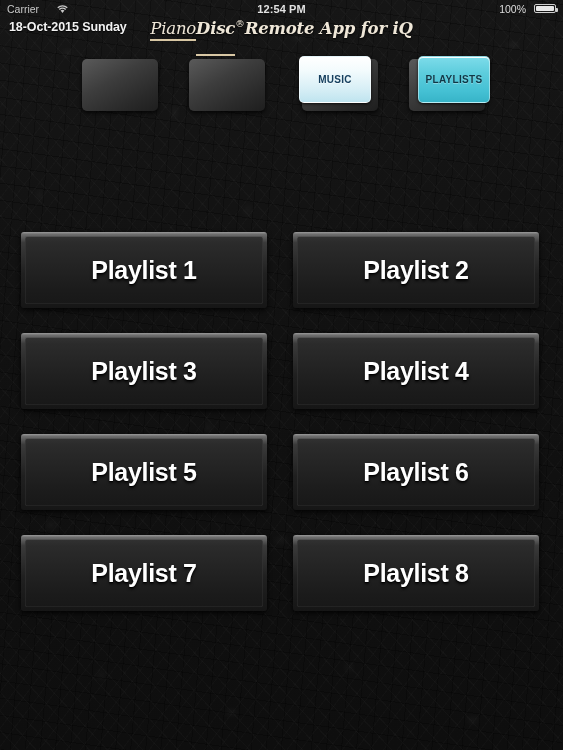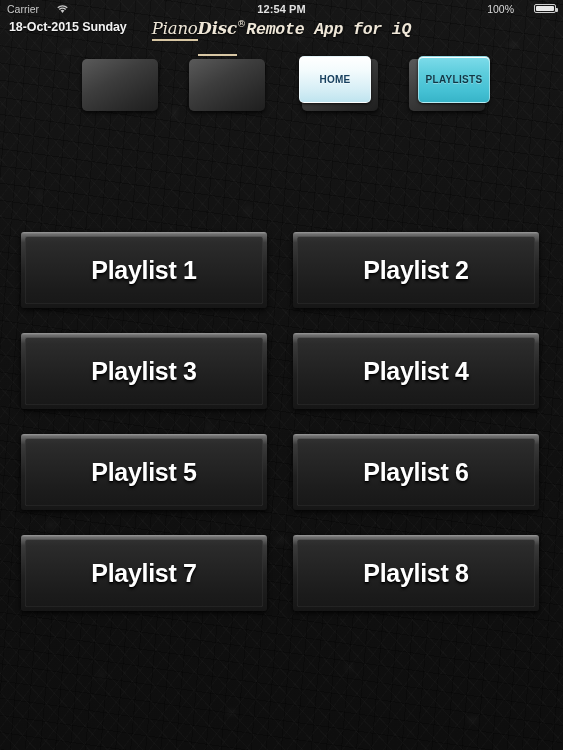--- a/index.html
+++ b/index.html
@@ -55,21 +55,21 @@
     position:absolute; top:0; left:0;
     width:563px; height:17px;
     display:flex; align-items:center;
     padding:0 7px;
     color:#c9c9c9;
     font-size:10.5px;
   }
   .sb-left  { display:flex; gap:18px; }
   .sb-center{ position:absolute; left:0; right:0; text-align:center;
               font-size:11px; font-weight:bold; color:#e2e2e2; letter-spacing:.1px; }
-  .sb-right { margin-left:auto; display:flex; align-items:center; gap:20px;
+  .sb-right { margin-left:auto; display:flex; align-items:center; gap:8px;
               font-size:10.5px; color:#dcdcdc; z-index:2; }
   .wifi-icon { display:inline-block; width:11px; height:9px; position:relative; top:1px; }
   .battery {
     width:22px; height:9px; border:1px solid #cfcfcf; border-radius:2px;
     position:relative; padding:1px;
   }
   .battery::after {
     content:""; position:absolute; right:-3px; top:2.5px;
     width:2px; height:4px; background:#cfcfcf; border-radius:0 1px 1px 0;
   }
@@ -98,21 +98,21 @@
     padding-bottom:1px;
     letter-spacing:-.2px;
   }
   .apptitle .t-disc {
     font-style:italic; font-weight:bold;
     border-bottom:2px solid #d8c7a4;
     padding-bottom:16px;
     letter-spacing:-.2px;
   }
   .apptitle .t-reg { font-size:9.5px; vertical-align:super; font-style:normal; }
-  .apptitle .t-rest { font-style:italic; font-weight:bold; letter-spacing:-.2px;font-family:Liberation Mono, monospace; }
+  .apptitle .t-rest { font-style:italic; font-weight:bold; letter-spacing:-.2px; }
 
   
   .navbar { position:absolute; top:56px; left:0; width:563px; height:62px; }
   .navbtn {
     position:absolute; top:0;
     width:76px; height:52px;
     cursor:pointer;
   }
   .navbtn .plate {
     position:absolute; left:3px; top:3px;
@@ -207,21 +207,21 @@
   <div class="navbar">
       <div class="navbtn" style="left: 79px;">
         <div class="plate"></div>
       </div>
       <div class="navbtn" style="left: 186px;">
         <div class="plate"></div>
       </div>
       <div class="navbtn" style="left: 299px;">
         <div class="plate"></div>
         <div class="face">
-          <span class="label">HOME</span>
+          <span class="label">MUSIC</span>
         </div>
       </div>
       <div class="navbtn active" style="left: 406px;">
         <div class="plate"></div>
         <div class="face">
           <span class="label">PLAYLISTS</span>
         </div>
       </div>
     </div>
 

